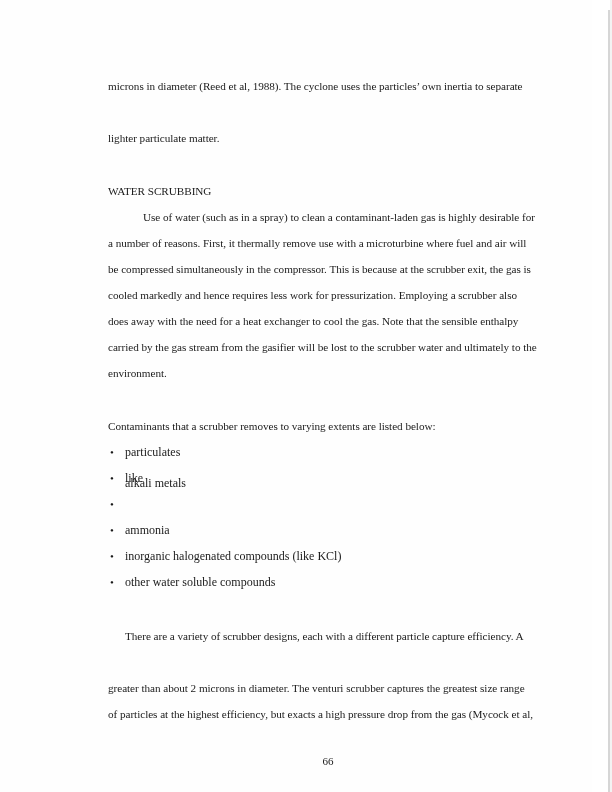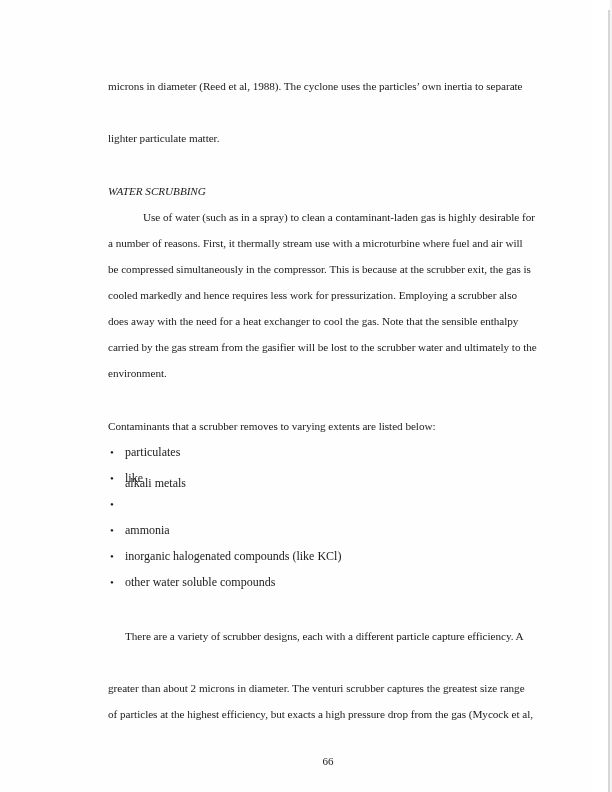--- a/index.html
+++ b/index.html
@@ -11,39 +11,39 @@
     }
     .page { position: absolute; left: 0; top: 0; width: 592px; height: 792px; background: #fefefe; }
     .edge-line { position: absolute; left: 608px; top: 10px; width: 2px; height: 782px; background: #d6d6d6; }
     .edge-shade { position: absolute; left: 610px; top: 0; width: 2px; height: 792px; background: #f3f3f3; }
     .line {
       position: absolute; left: 108px;
       font-size: 11.2px; line-height: 14px; white-space: nowrap;
       letter-spacing: -0.05px;
     }
     .indent { left: 143px; }
-    .heading { font-style: italic; }
+    .heading { }
     .bullet-dot { position: absolute; left: 110px; font-size: 11px; line-height: 14px; }
     .bullet-text { position: absolute; left: 125px; font-size: 12px; line-height: 14px; white-space: nowrap; }
     .page-number { position: absolute; left: 0; width: 656px; text-align: center; top: 754px; font-size: 11px; line-height: 14px; }
   </style>
 </head>
 <body>
 
 <div class="page">
   <div class="edge-shade"></div>
   <div class="edge-line"></div>
 
   <div class="line" style="top:79px">microns in diameter (Reed et al, 1988).  The cyclone uses the particles’ own inertia to separate</div>
   <div class="line" style="top:131px">lighter particulate matter.</div>
 
   <div class="line heading" style="top:184px">WATER SCRUBBING</div>
 
   <div class="line indent" style="top:210px">Use of water (such as in a spray) to clean a contaminant-laden gas is highly desirable for</div>
-  <div class="line" style="top:236px">a number of reasons.  First, it thermally stream use with a microturbine where fuel and air will</div>
+  <div class="line" style="top:236px">a number of reasons.  First, it thermally remove use with a microturbine where fuel and air will</div>
   <div class="line" style="top:262px">be compressed simultaneously in the compressor.  This is because at the scrubber exit, the gas is</div>
   <div class="line" style="top:288px">cooled markedly and hence requires less work for pressurization.  Employing a scrubber also</div>
   <div class="line" style="top:340px">carried by the gas stream from the gasifier will be lost to the scrubber water and ultimately to the</div>
   <div class="line" style="top:314px">does away with the need for a heat exchanger to cool the gas.  Note that the sensible enthalpy</div>
   <div class="line" style="top:366px">environment.</div>
 
   <div class="line" style="top:419px">Contaminants that a scrubber removes to varying extents are listed below:</div>
 
   <div>
     <div>

